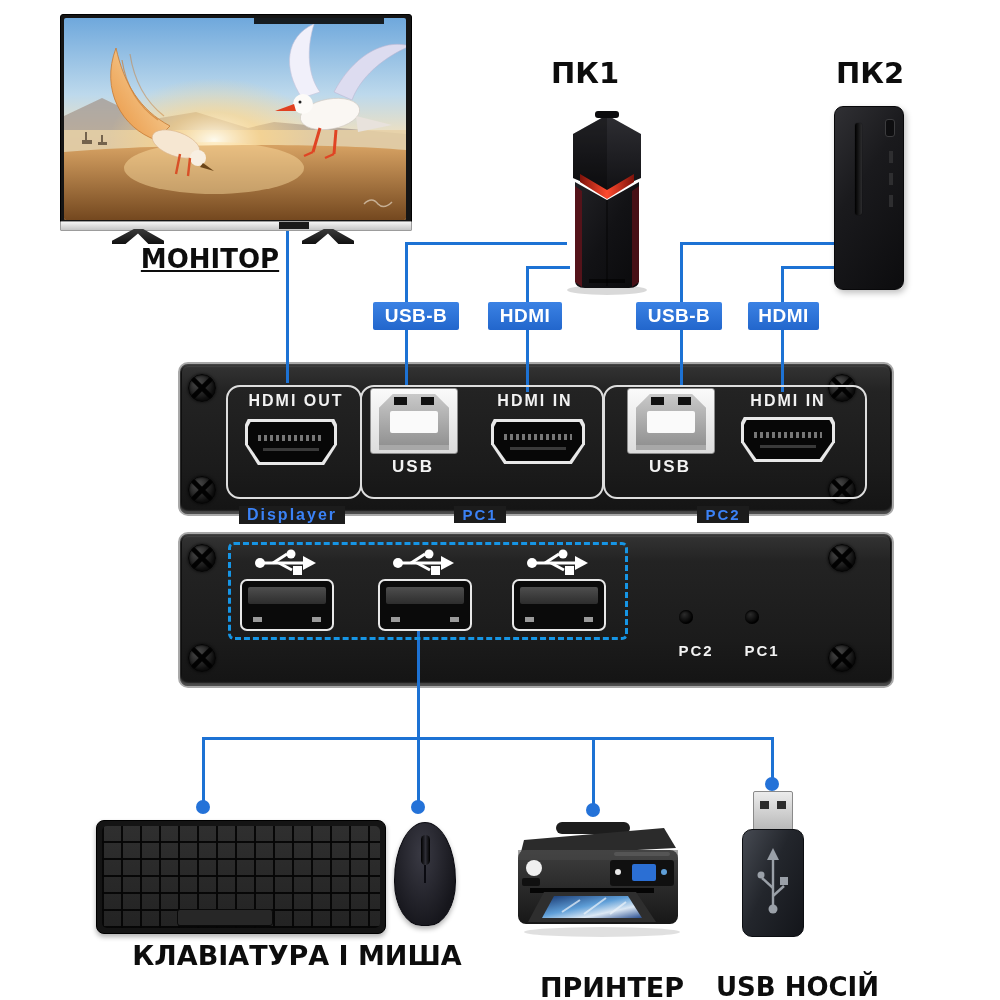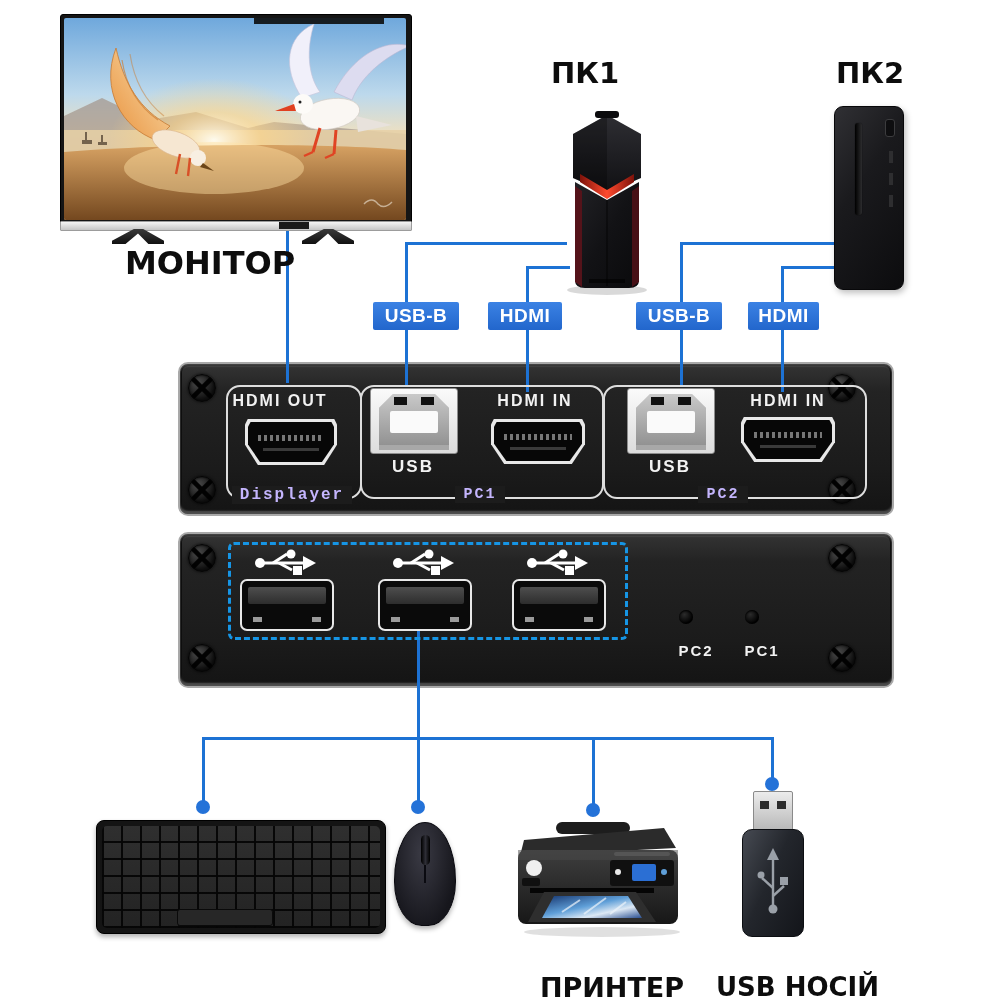--- a/index.html
+++ b/index.html
@@ -24,22 +24,22 @@
   .kvm-panel > *{position:absolute;z-index:2;}
   .screw{width:26px;height:26px;border-radius:50%;
          background-image:linear-gradient(45deg,transparent 42%,#020202 45% 55%,transparent 58%),
                           linear-gradient(-45deg,transparent 42%,#020202 45% 55%,transparent 58%),
                           radial-gradient(circle at 35% 30%,#4a4a4a,#101010 68%);
          border:1px solid #050505;box-shadow:0 0 3px rgba(0,0,0,.8), inset 0 0 3px #000;}
   .section{border:2px solid #dedede;border-radius:14px;background:transparent;}
   .ptxt{color:#f2f2f2;font-weight:bold;text-align:center;letter-spacing:2px;
         font-family:"Liberation Sans",sans-serif;}
   .sec-label{display:flex;justify-content:center;}
-  .sec-label span{background:#1c1c1c;padding:0 8px;color:#c4b5fd;font-weight:bold;
-        letter-spacing:2px;font-family:Liberation Mono, monospace;}
+  .sec-label span{background:#1c1c1c;padding:0 8px;color:#3b82f6;font-weight:bold;
+        letter-spacing:2px;font-family:Liberation Sans, sans-serif;margin-top:20px;}
   
   .hdmi{background:#e8e8e8;clip-path:polygon(3% 0,97% 0,100% 12%,100% 56%,86% 100%,14% 100%,0 56%,0 12%);}
   .hdmi .in{position:absolute;left:3px;top:3px;right:3px;bottom:3px;background:#070707;
             clip-path:polygon(3% 0,97% 0,100% 12%,100% 56%,86% 100%,14% 100%,0 56%,0 12%);}
   .hdmi .teeth{position:absolute;left:14%;right:14%;top:34%;height:6px;
             background:repeating-linear-gradient(90deg,#8a8a8a 0 3px,transparent 3px 6px);opacity:.85;}
   .hdmi .slot{position:absolute;left:20%;right:20%;top:62%;height:3px;background:#3a3a3a;}
   
   .usbb{background:linear-gradient(#fafafa,#dcdcdc);border:1px solid #8d8d8d;border-radius:3px;}
   .usbb .conn{position:absolute;left:9%;top:8%;width:82%;height:84%;
@@ -189,21 +189,21 @@
       </g>
       <path d="M300,186 q8,-8 14,0 q6,6 14,-2" stroke="#f0e8d8" stroke-width="1.5" fill="none" opacity="0.6"></path>
       <rect x="190" y="0" width="130" height="6" fill="#0c0c0c" opacity="0.9"></rect>
     </svg>
   </div>
   <div class="abs" id="monitor-strip">
     <div style="position:absolute;left:218px;top:0;width:30px;height:7px;background:#1a1a1a;"></div>
   </div>
   <div class="foot" style="left:112px;"></div>
   <div class="foot" style="left:302px;"></div>
-  <div class="dev-label" style="left:60px;top:244px;width:300px;font-size:32px;">МОНІТОР</div>
+  <div class="dev-label" style="left:60px;top:244px;width:300px;font-size:26px;text-decoration:underline;">МОНІТОР</div>
 
   <div class="dev-label" style="left:533px;top:56px;width:104px;font-size:29px;">ПК1</div>
   <div class="dev-label" style="left:818px;top:56px;width:104px;font-size:29px;">ПК2</div>
 
   <svg class="abs" style="left:560px;top:98px;z-index:2;" width="94" height="198" viewBox="0 0 94 198">
     <defs>
       <linearGradient id="capG" x1="0" y1="0" x2="0" y2="1">
         <stop offset="0" stop-color="#2e2e33"></stop>
           <stop offset="1" stop-color="#101013"></stop>
       </linearGradient>
@@ -238,21 +238,21 @@
     <div class="tick" style="top:88px;"></div>
   </div>
 
   <div class="kvm-panel" style="top:362px;height:150px;">
     <div class="screw" style="left:8px;top:10px;"></div>
     <div class="screw" style="left:648px;top:10px;"></div>
     <div class="screw" style="left:8px;top:112px;"></div>
     <div class="screw" style="left:648px;top:112px;"></div>
 
     <div class="section" style="left:46px;top:21px;width:132px;height:110px;"></div>
-    <div class="ptxt" style="left:34px;top:28px;width:132px;font-size:16px;">HDMI OUT</div>
+    <div class="ptxt" style="left:50px;top:28px;width:132px;font-size:16px;">HDMI OUT</div>
     <div class="hdmi" style="left:65px;top:55px;width:92px;height:46px;">
       <div class="in"></div>
       <div class="teeth"></div>
       <div class="slot"></div>
     </div>
     <div class="sec-label" style="left:46px;top:122px;width:132px;font-size:16px;">
       <span>Displayer</span>
     </div>
 
     <div class="section" style="left:180px;top:21px;width:240px;height:110px;"></div>
@@ -360,20 +360,21 @@
   </div>
 
   <div class="abs" id="keyboard">
     <div class="keys"></div>
     <div class="space"></div>
   </div>
   <div class="abs" id="mouse">
     <div class="wheel"></div>
     <div class="seam"></div>
   </div>
+  <div class="dev-label" style="left:87px;top:940px;width:420px;font-size:27px;">КЛАВІАТУРА І МИША</div>
 
   <svg class="abs" style="left:514px;top:820px;z-index:2;" width="176" height="118" viewBox="0 0 176 118">
     <defs>
       <linearGradient id="prB" x1="0" y1="0" x2="0" y2="1">
         <stop offset="0" stop-color="#3e3e3e"></stop>
           <stop offset="1" stop-color="#171717"></stop>
       </linearGradient>
       <linearGradient id="photo" x1="0" y1="0" x2="1" y2="1">
         <stop offset="0" stop-color="#16356e"></stop>
           <stop offset="0.45" stop-color="#5f9fd8"></stop>

